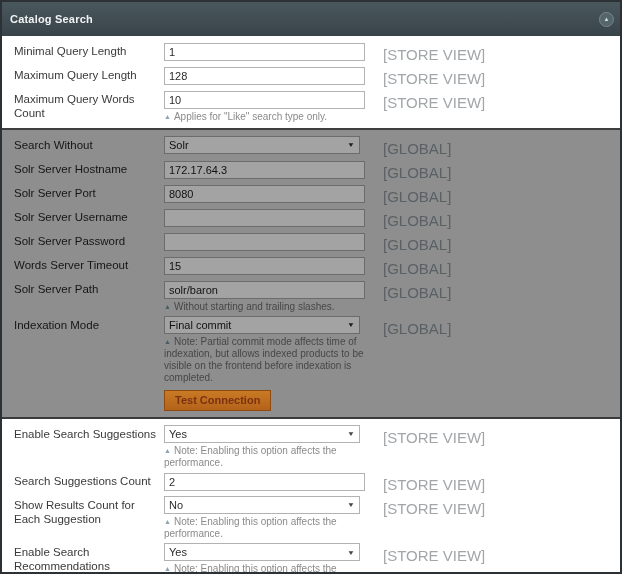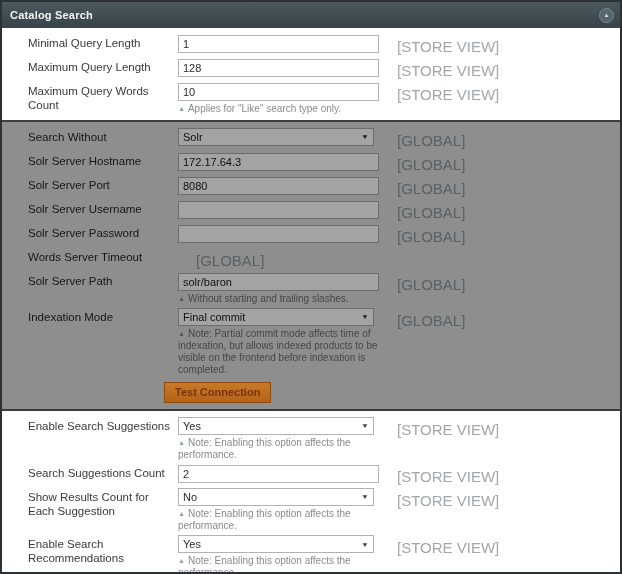--- a/index.html
+++ b/index.html
@@ -1,30 +1,30 @@
 <!DOCTYPE html>
 <html><head>
 <meta charset="utf-8">
 <style>
   html,body { margin:0; padding:0; background:#ffffff; font-family:"Liberation Sans", sans-serif; }
   .panel { position:relative; width:622px; height:574px; box-sizing:border-box;
            border:2px solid #2b3134; background:#ffffff; overflow:hidden; }
-  .panel-header { height:26px; background:linear-gradient(#4a575d,#38444a);
+  .panel-header { height:34px; background:linear-gradient(#4a575d,#38444a);
                   display:flex; align-items:center; padding:0 6px 0 8px; }
   .panel-title { color:#f2f4f4; font-size:11px; font-weight:bold; flex:1; letter-spacing:.2px; }
   .collapse-btn { width:13px; height:13px; border-radius:50%; background:#54656c;
                   border:1px solid #78888f; color:#d9e0e3; font-size:6px; line-height:12px;
                   text-align:center; cursor:pointer; user-select:none; }
   .panel-body { height:551px; box-sizing:border-box; border-bottom:1px solid #b5b5b5; }
 
   .section { padding:6px 10px 2px 12px; }
   .sec-dim { background:#8e8e8e; border-top:2px solid #3e3e3e; border-bottom:2px solid #3b3b3b;
              padding-bottom:4px; }
 
-  .row { display:flex; align-items:flex-start; margin-bottom:3px;margin-left:14px; }
+  .row { display:flex; align-items:flex-start; margin-bottom:3px; }
   .flabel { width:150px; min-width:150px; font-size:11.5px; color:#3a3a3a;
             padding-top:3px; line-height:13.5px; }
   .val { width:201px; min-width:201px; }
   .tinput { width:201px; height:18px; box-sizing:border-box; border:1px solid #b2b2b2;
             font-size:11px; padding:1px 4px; color:#2b2b2b; background:#fff; font-family:inherit; }
   .sel { width:196px; height:18px; box-sizing:border-box; border:1px solid #b2b2b2;
          background:#fff; display:flex; align-items:center; padding:0 4px 0 4px;
          font-size:11px; color:#2b2b2b; cursor:pointer; }
   .selval { flex:1; overflow:hidden; white-space:nowrap; }
   .arrow { font-size:8px; color:#454545; transform:scaleY(.8); }
@@ -114,20 +114,23 @@
       </div>
       <div class="row">
         <label class="flabel">Solr Server Password</label>
         <div class="val">
           <input type="text" class="tinput" value="" style="">
         </div>
         <span class="scope">[GLOBAL]</span>
       </div>
       <div class="row">
         <label class="flabel">Words Server Timeout</label>
+        <div class="val">
+          <input type="text" class="tinput" value="15" style="">
+        </div>
         <span class="scope">[GLOBAL]</span>
       </div>
       <div class="row">
         <label class="flabel">Solr Server Path</label>
         <div class="val">
           <input type="text" class="tinput" value="solr/baron" style="">
           <div class="note"><span class="tri">▲</span><span>Without starting and trailing slashes.</span></div>
         </div>
         <span class="scope">[GLOBAL]</span>
       </div>

